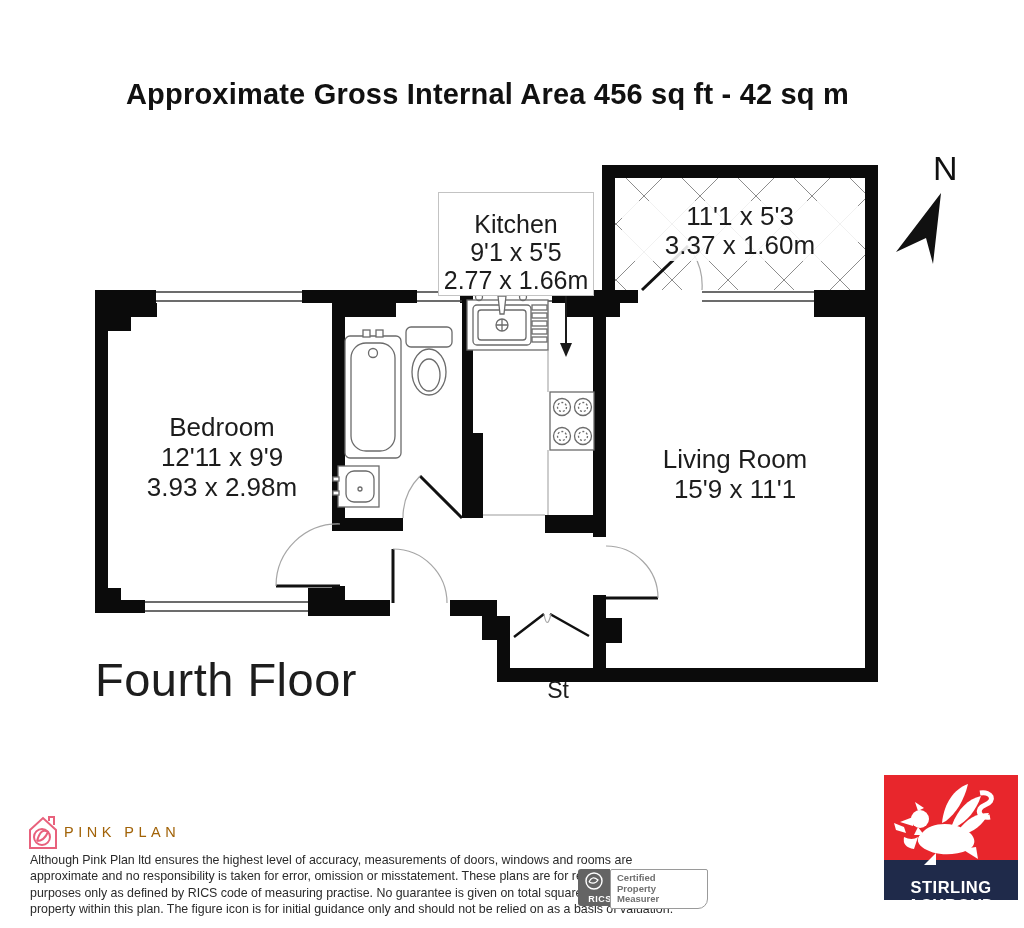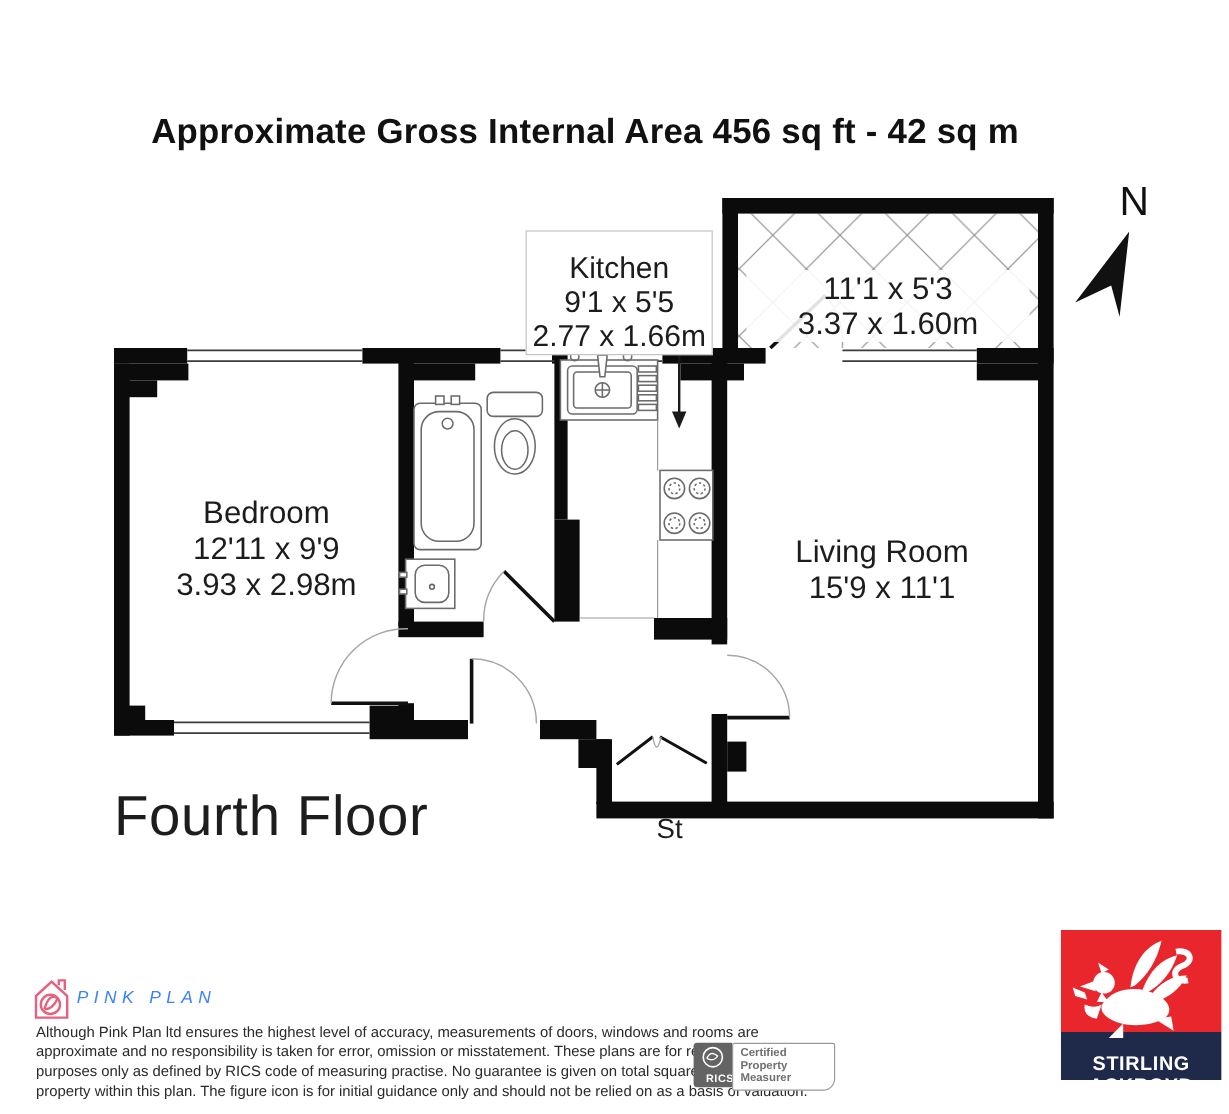--- a/index.html
+++ b/index.html
@@ -2,50 +2,50 @@
 <html><head>
 <meta charset="utf-8">
 <style>
   html,body{margin:0;padding:0;}
   body{
     width:1024px;height:928px;position:relative;background:#ffffff;
     font-family:"Liberation Sans",sans-serif;color:#1b1b1b;overflow:hidden;
   }
   .abs{position:absolute;}
   #title{
-    left:0;top:94px;width:975px;text-align:center;
+    left:0;top:78px;width:975px;text-align:center;
     font-size:29px;font-weight:bold;color:#111;letter-spacing:0.2px;
   }
   #plan-svg{left:0;top:0;width:1024px;height:928px;}
   .room-label{text-align:center;font-size:26px;line-height:30px;color:#1c1c1c;}
   #kitchen-callout{
     left:438px;top:192px;width:154px;height:85px;
     border:1.5px solid #c3c3c3;background:#fff;
     text-align:center;font-size:25px;line-height:28px;color:#1c1c1c;
     padding-top:17px;
   }
   #terrace-label{
     left:622px;top:201px;width:236px;text-align:center;
     font-size:26px;line-height:29px;color:#1c1c1c;
-    background:rgba(255,255,255,0.88);border-radius:4px;padding:1px 0;margin-top:24px;
+    background:rgba(255,255,255,0.88);border-radius:4px;padding:1px 0;
   }
   #st-label{left:528px;top:637px;width:60px;text-align:center;font-size:23px;color:#1c1c1c;margin-top:40px;}
   #floor-label{left:95px;top:652px;font-size:47px;color:#1d1d1d;letter-spacing:0.5px;}
   #north-n{left:933px;top:149px;font-size:34px;color:#111;}
   #pinkplan-wordmark{left:64px;top:824px;font-size:14.5px;font-weight:500;letter-spacing:4.5px;}
   #disclaimer{left:30px;top:852px;font-size:12.4px;line-height:16.4px;color:#2a2a2a;}
   #rics-badge{left:578px;top:869px;width:112px;height:37px;}
   #rics-left{
     position:absolute;left:0;top:0;width:32px;height:37px;background:#646464;
     border-radius:3px 0 0 3px;
   }
   #rics-text-box{
     position:absolute;left:32px;top:0;width:78px;height:35px;
     border:1.5px solid #9a9a9a;border-radius:2px 2px 10px 2px;background:#fff;
-    font-size:9.5px;line-height:10.6px;color:#6f6f6f;padding:3px 0 0 6px;font-weight:bold;
+    font-size:9.5px;line-height:10.6px;color:#6f6f6f;padding:3px 12px 0 6px;font-weight:bold;
   }
   #rics-word{
     position:absolute;left:0;bottom:2px;width:44px;text-align:center;
     color:#fff;font-weight:bold;font-size:9px;letter-spacing:0.5px;
   }
   #sa-logo{left:884px;top:775px;width:134px;height:125px;}
   #sa-text{
     position:absolute;left:0;top:85px;width:134px;height:40px;
     text-align:center;color:#fff;font-weight:bold;font-size:16.5px;line-height:18px;
     letter-spacing:0.5px;padding-top:18px;box-sizing:border-box;
@@ -233,21 +233,21 @@
 <div id="north-n" class="abs">N</div>
 
 <svg class="abs" style="left:26px;top:814px;" width="34" height="38" viewBox="0 0 34 38">
   <g stroke="#e8617c" stroke-width="2" fill="none">
     <path d="M4,16 L17,4 L30,16 V34 H4 Z"></path>
     <path d="M23,7 V3 h5 v8"></path>
     <circle cx="16" cy="23" r="8"></circle>
     <path d="M11,27 Q15,13 22,18 Q18,27 11,27"></path>
   </g>
 </svg>
-<div id="pinkplan-wordmark" class="abs" style="color:#3b82f6;font-style:italic;">PINK PLAN</div>
+<div id="pinkplan-wordmark" class="abs" style="color:#a16207;">PINK PLAN</div>
 
 <div id="disclaimer" class="abs">
   <div>Although Pink Plan ltd ensures the highest level of accuracy, measurements of doors, windows and rooms are</div>
   <div>approximate and no responsibility is taken for error, omission or misstatement. These plans are for representation</div>
   <div>purposes only as defined by RICS code of measuring practise. No guarantee is given on total square footage of the</div>
   <div>property within this plan. The figure icon is for initial guidance only and should not be relied on as a basis of valuation.</div>
 </div>
 
 <div id="rics-badge" class="abs">
   <div id="rics-left">

